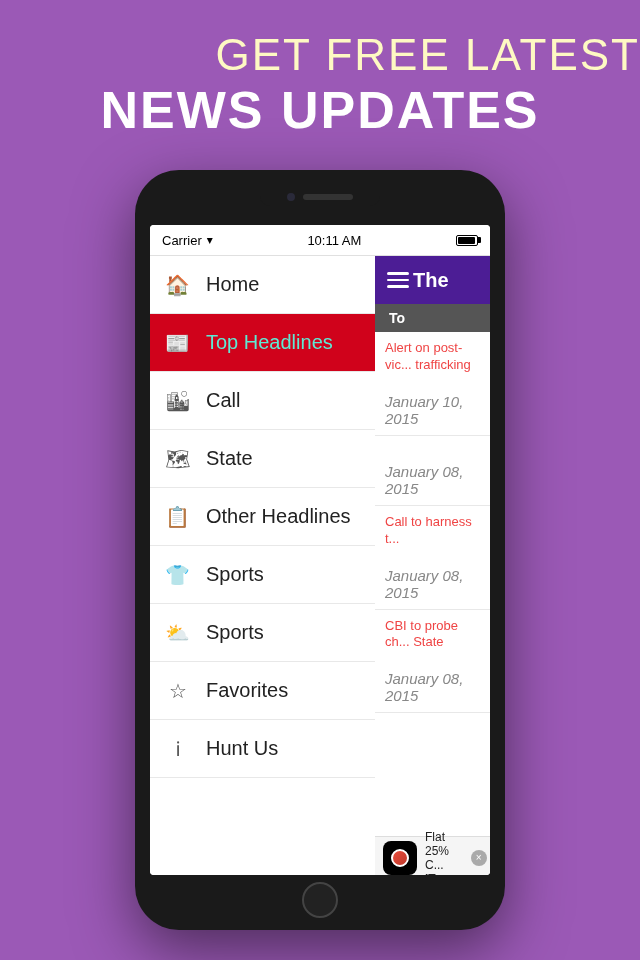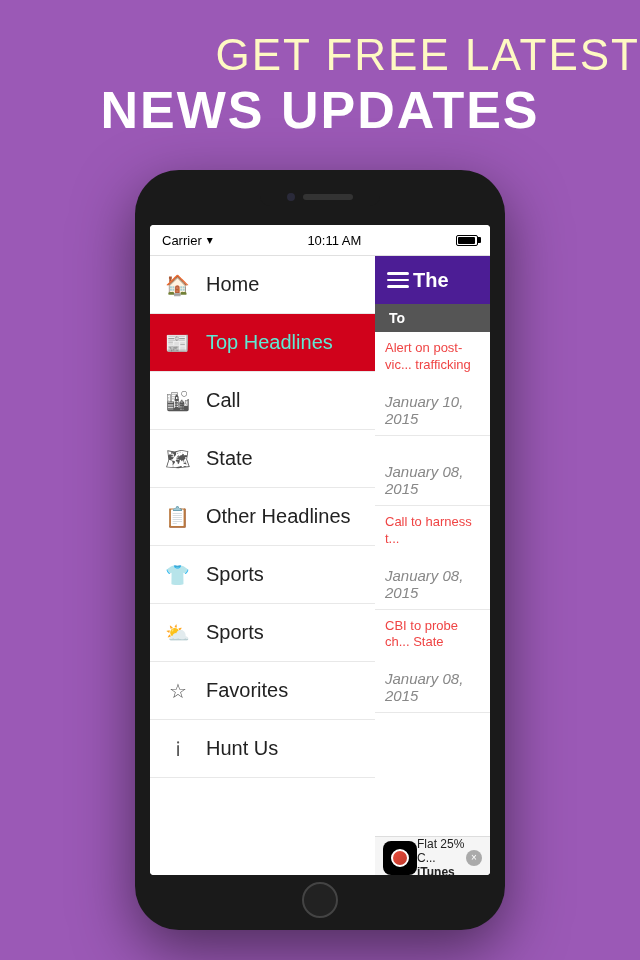--- a/index.html
+++ b/index.html
@@ -239,20 +239,21 @@
       font-style: italic;
     }
 
     
     .itunes-banner {
       display: flex;
       align-items: center;
       background: #f5f5f5;
       border-top: 1px solid #ddd;
       padding: 4px 8px;
+      gap: 8px;
       height: 42px;
     }
     .itunes-icon {
       width: 34px;
       height: 34px;
       border-radius: 8px;
       background: #000;
       display: flex;
       align-items: center;
       justify-content: center;

